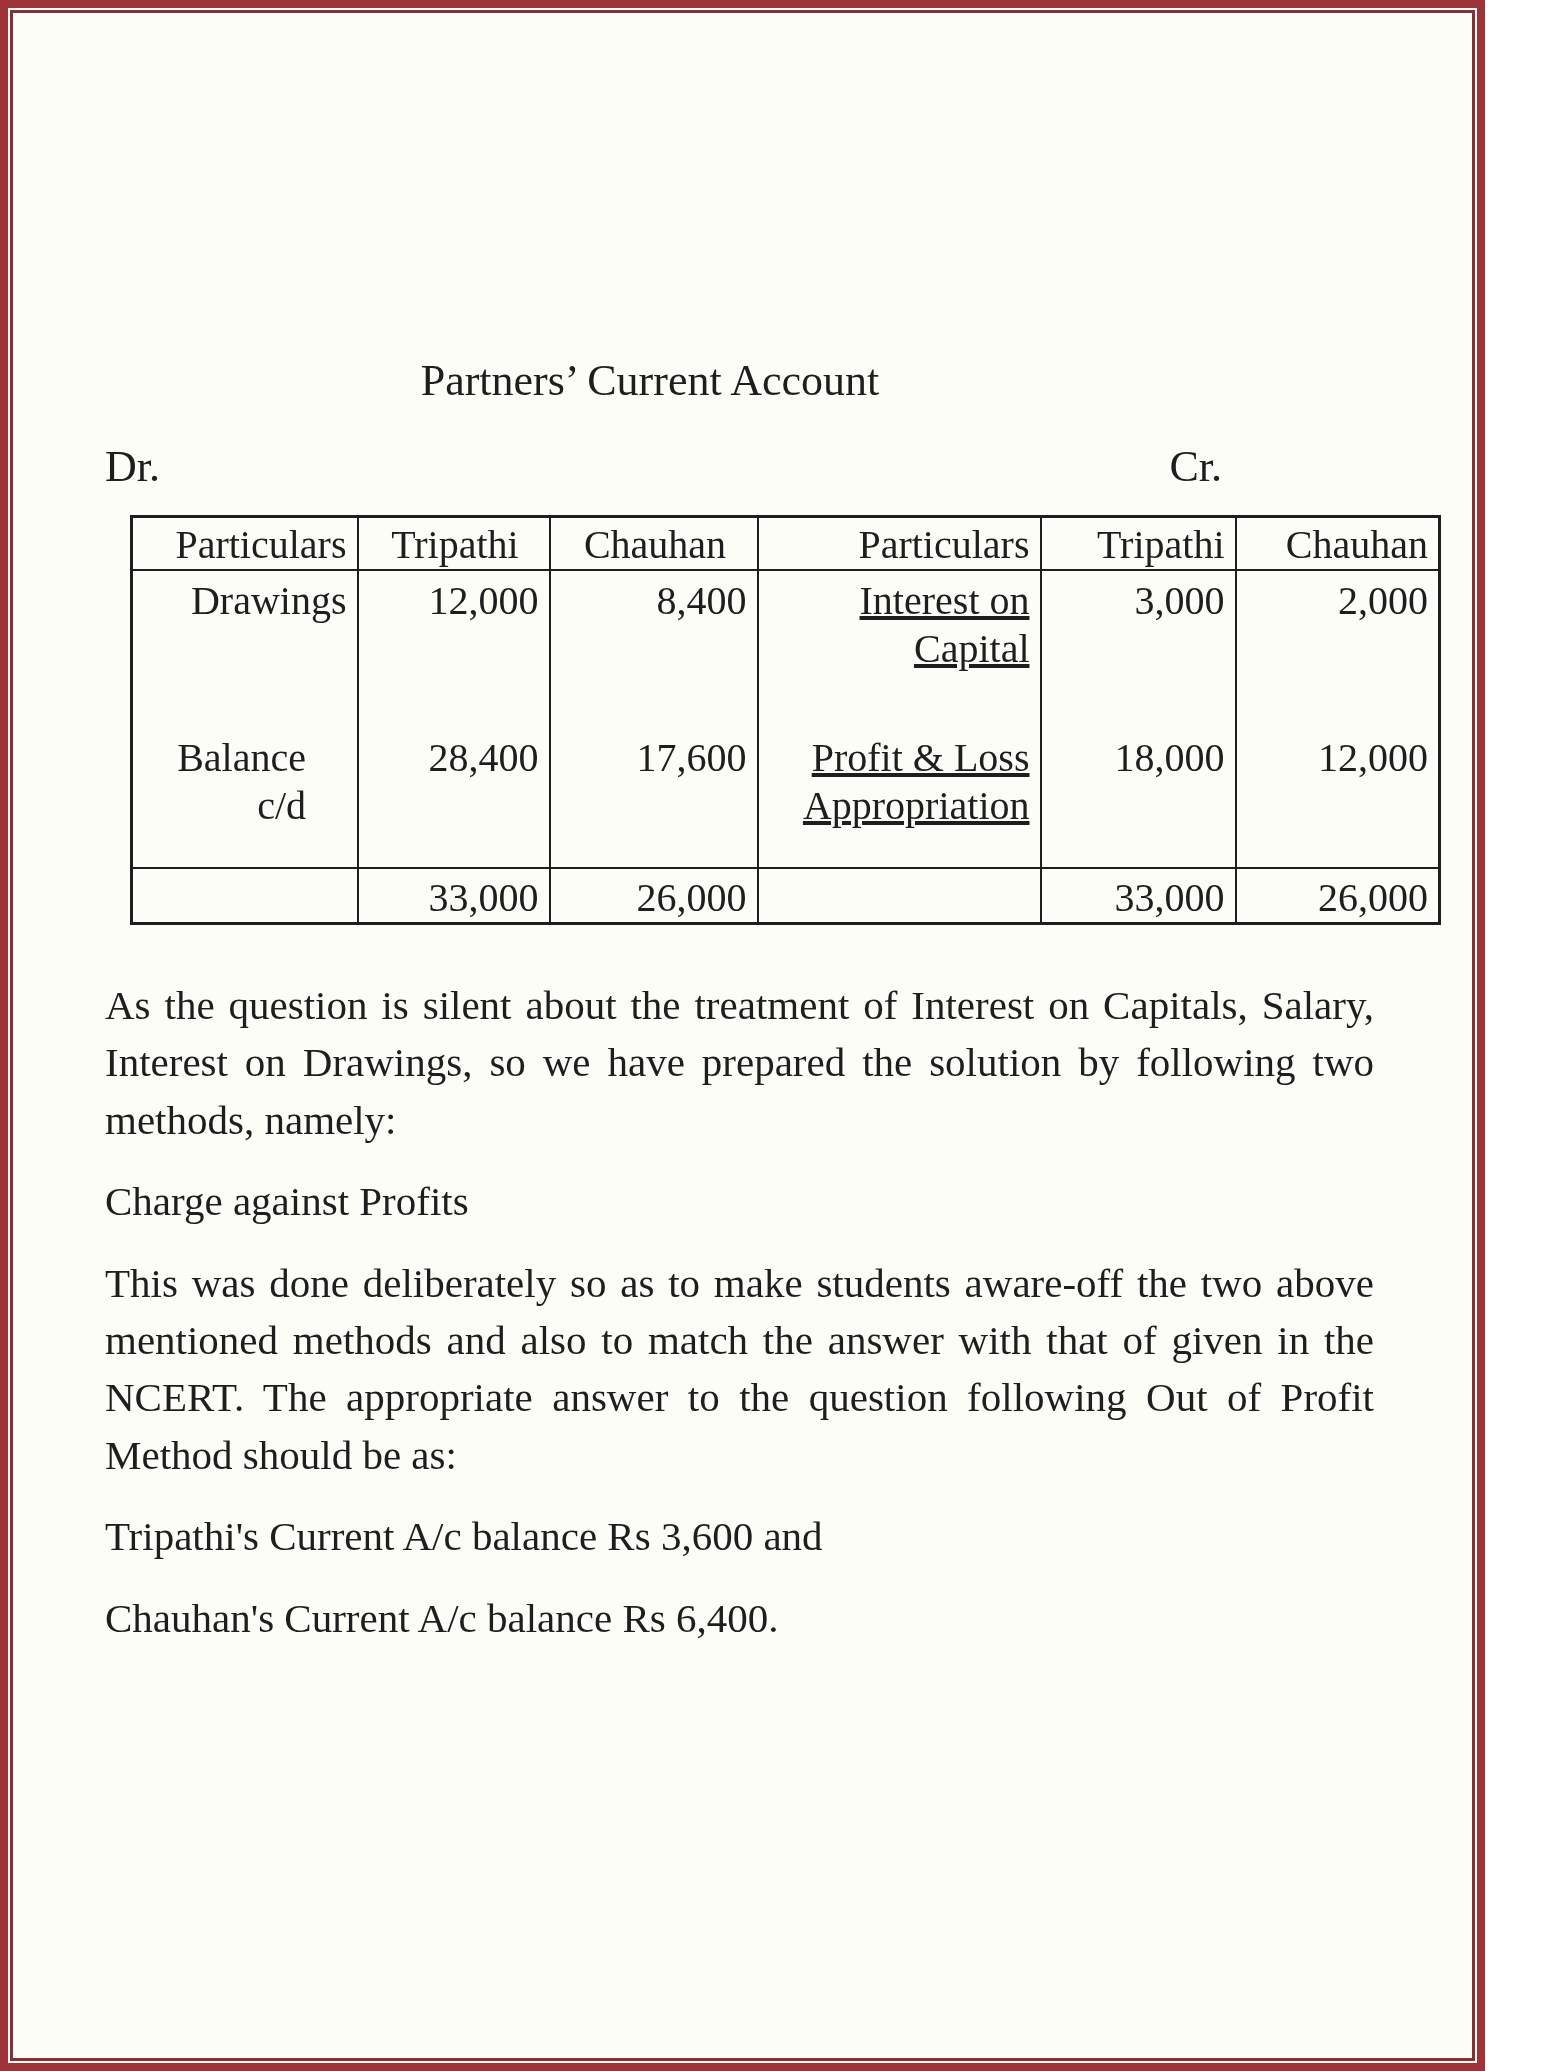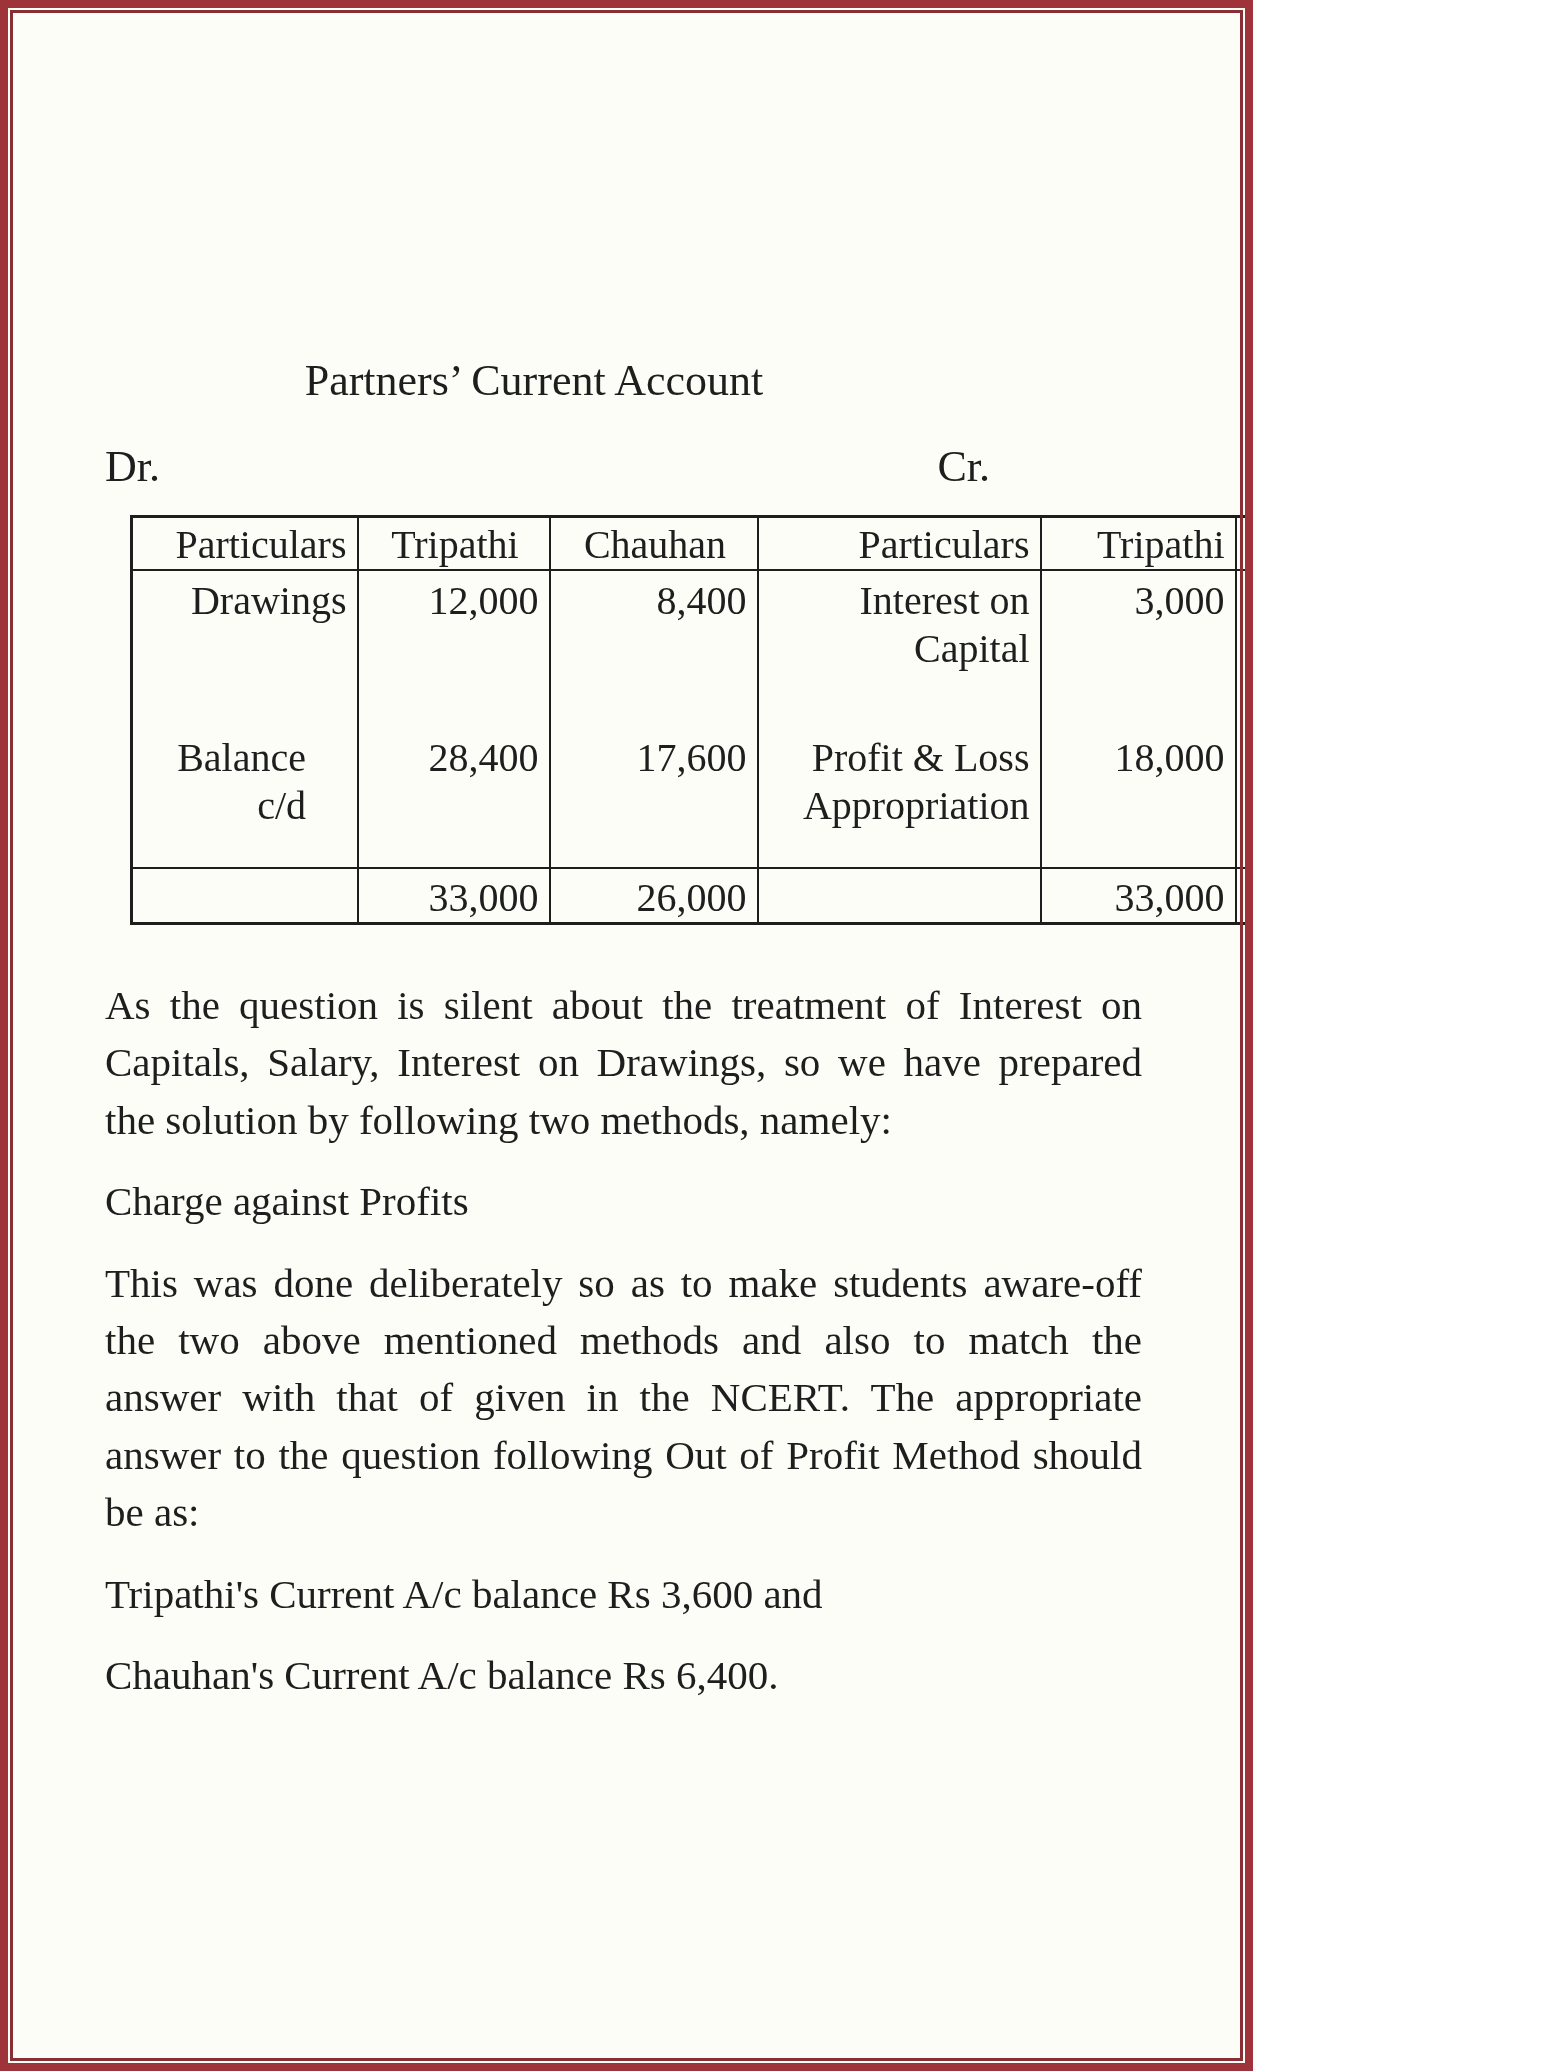--- a/index.html
+++ b/index.html
@@ -5,21 +5,21 @@
   :root {
     --frame: #9e3339;
     --frame2: #872f34;
     --paper: #fdfdf7;
     --ink: #1e1e1e;
   }
   * { box-sizing: border-box; }
   html, body { margin: 0; padding: 0; background: #fff; }
   .page {
     position: relative;
-    width: 1253px;
+    width: 1485px;
     height: 2071px;
     background: var(--paper);
     border: 8px solid var(--frame);
     font-family: "Liberation Serif", "DejaVu Serif", serif;
     color: var(--ink);
     overflow: hidden;
   }
   .page::before {
     content: "";
     position: absolute;
@@ -70,21 +70,21 @@
   }
   table.account thead th.c { text-align: center; }
   tr.body-r1 td { height: 158px; }
   tr.body-r2 td { height: 146px; }
   tr.body-r3 td { height: 140px; }
   tr.totals td {
     border-top: 2px solid var(--ink);
     height: 50px;
     padding-top: 5px;
   }
-  td.just { text-align: justify; }
+  td.just { text-align: justify; text-decoration: underline; }
   td.drop { padding-top: 60px; }
   .narrow { max-width: 160px; }
 
   .text-block {
     margin: 52px 103px 0 97px;
     font-size: 41px;
     line-height: 1.40;
   }
   .text-block p {
     margin: 0 0 24px 0;

